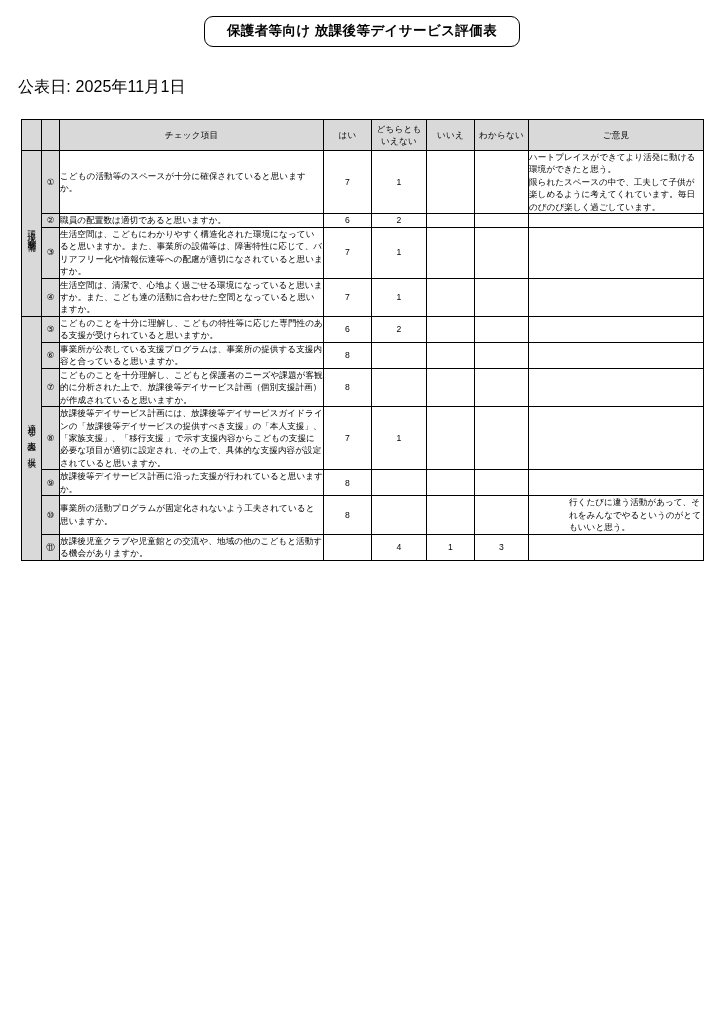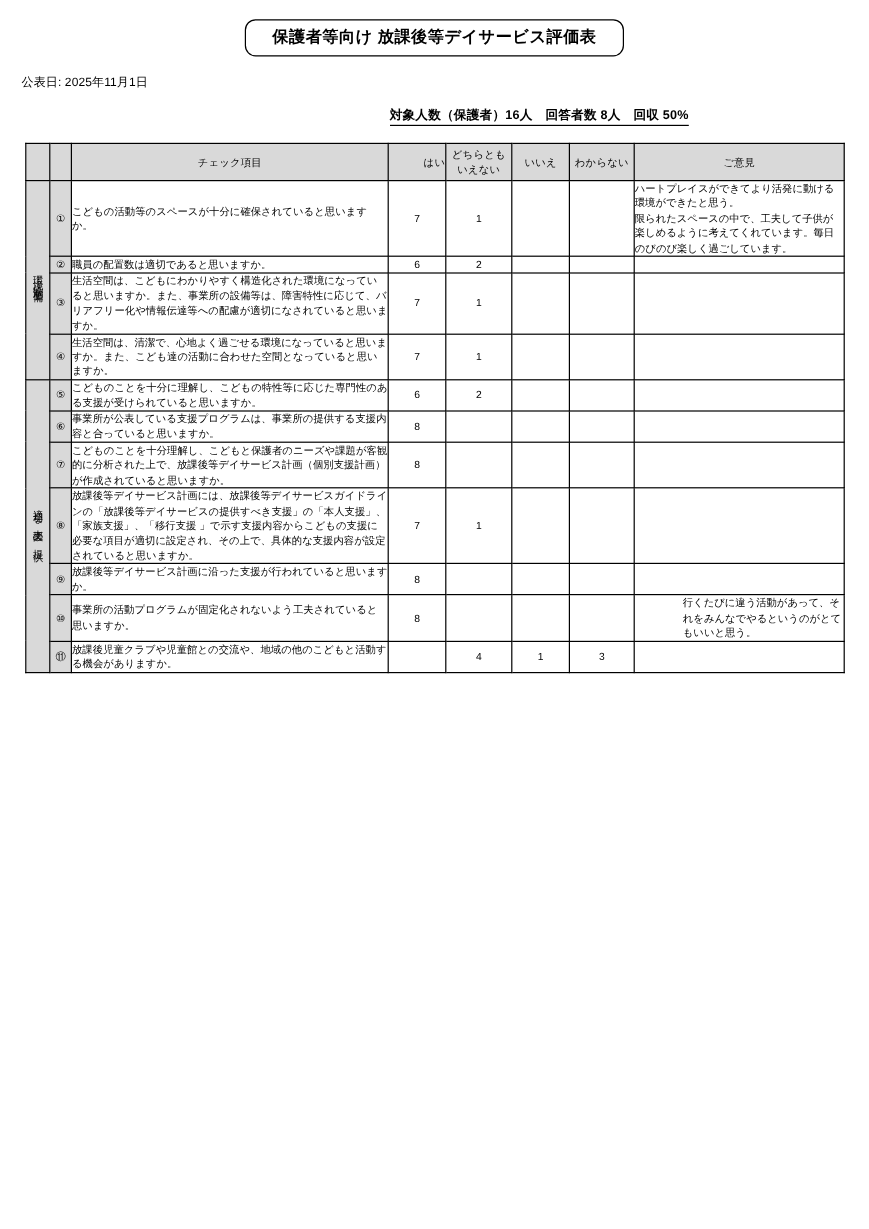--- a/index.html
+++ b/index.html
@@ -39,23 +39,23 @@
     font-size: 13.5px;
     font-weight: bold;
     letter-spacing: 0.4px;
     white-space: nowrap;
     line-height: 1.2;
   }
 
   
   .meta-pub {
     position: absolute;
-    top: 62px;
+    top: 77px;
     left: 18px;
-    font-size: 10px;
+    font-size: 16px;
     letter-spacing: 0.1px;
     text-align: center;
   }
   .meta-office {
     position: absolute;
     top: 90px;
     left: 18px;
     font-size: 10.5px;
     letter-spacing: 0.1px;
   }
@@ -95,21 +95,21 @@
     background: #d9d9d9;
     height: 30px;
     font-weight: normal;
     font-size: 8.4px;
     text-align: center;
     letter-spacing: 0.2px;
   }
   th.h-blank-a { width: 20px; }
   th.h-blank-b { width: 18px; }
   th.h-item    { width: 264px; }
-  th.h-yes     { width: 48px; text-align: right; }
+  th.h-yes     { width: 48px; }
   th.h-neither { width: 55px; }
   th.h-no      { width: 48px; }
   th.h-unknown { width: 54px; }
   th.h-comment { width: 175px; }
 
   td.cat {
     background: #d9d9d9;
     width: 20px;
     text-align: center;
     padding: 4px 0;
@@ -154,21 +154,20 @@
 
 <div class="page">
 
   <div class="title-wrap">
     <div class="title-box">保護者等向け 放課後等デイサービス評価表</div>
   </div>
 
   <div class="meta-pub">公表日: 2025年11月1日</div>
 
 
-  <div class="meta-stats">対象人数（保護者）16人　回答者数 8人　回収 50%</div>
 
   <div class="tbl-wrap">
     <table class="survey">
       <colgroup>
         <col style="width:20px">
           <col style="width:18px">
           <col style="width:264px">
         <col style="width:48px">
           <col style="width:55px">
           <col style="width:48px">

